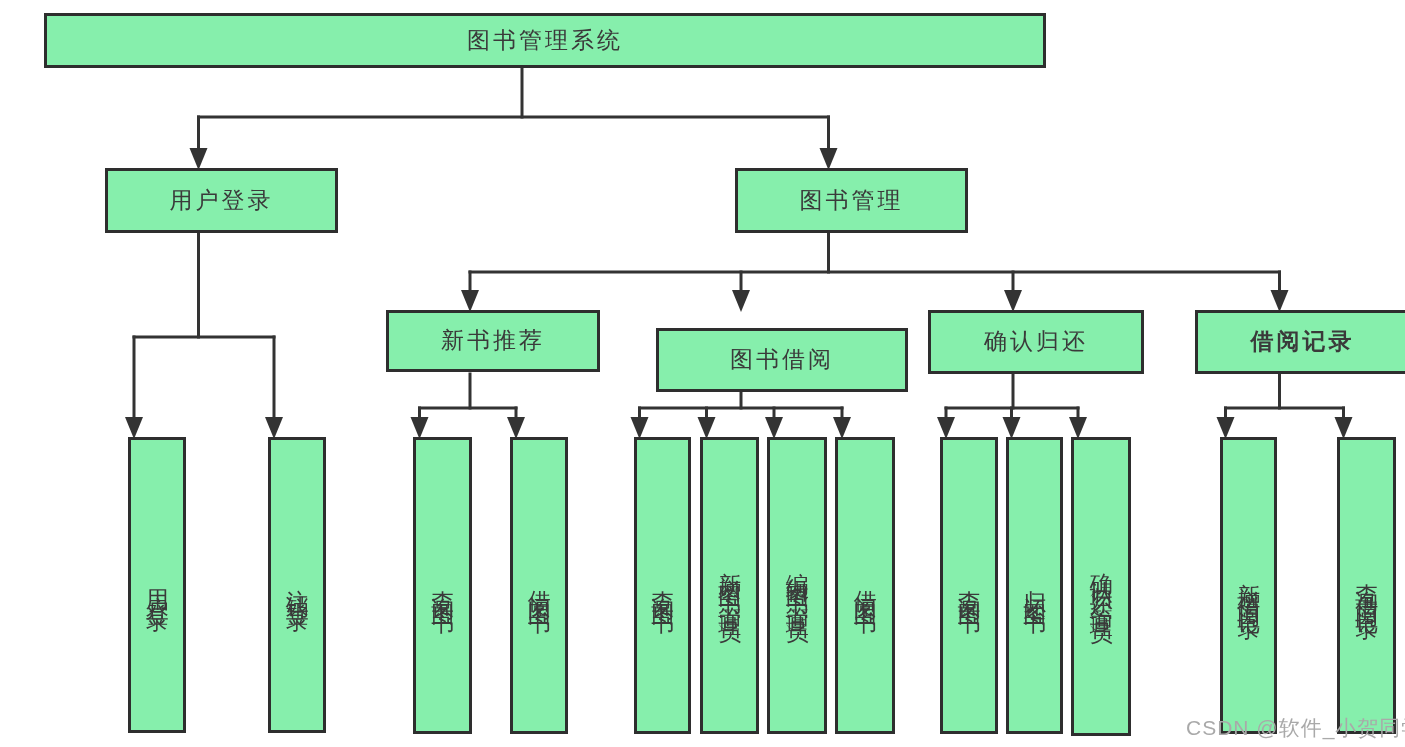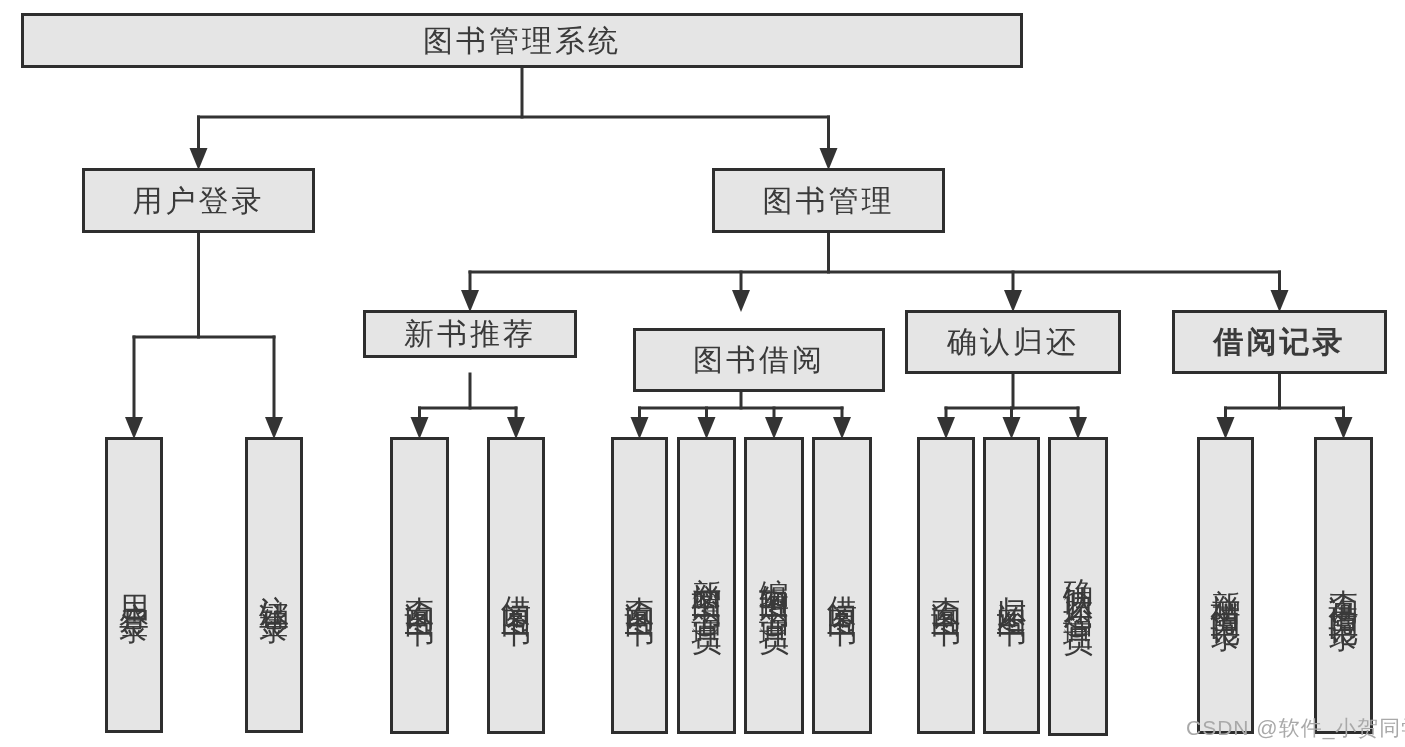--- a/index.html
+++ b/index.html
@@ -18,29 +18,30 @@
     background: var(--bg);
     overflow: hidden;
   }
   #connector-layer {
     position: absolute;
     left: 0; top: 0;
     width: 1405px; height: 747px;
   }
   .node {
     position: absolute;
-    background: #e5e5e5;
+    background: #86efac;
     border: 3px solid var(--border);
     display: flex;
     align-items: center;
     justify-content: center;
     color: var(--text);
-    font-size: 30px;
+    font-size: 23px;
     line-height: 1.2;
     text-align: center;
+    margin-left: 23px;
   }
   .node.h .label {
     letter-spacing: 3px;
     white-space: nowrap;
   }
   .node.v .label {
     writing-mode: vertical-rl;
     text-orientation: mixed;
     letter-spacing: 7px;
     max-height: 100%;
@@ -119,21 +120,21 @@
   <div id="watermark" style="color: rgb(169, 169, 169);">CSDN @软件_小贺同学</div>
 <div class="node h" style="left: 21px; top: 13px; width: 1002px; height: 55px;">
       <span class="label">图书管理系统</span>
     </div>
     <div class="node h" style="left: 82px; top: 168px; width: 233px; height: 65px;">
       <span class="label">用户登录</span>
     </div>
     <div class="node h" style="left: 712px; top: 168px; width: 233px; height: 65px;">
       <span class="label">图书管理</span>
     </div>
-    <div class="node h" style="left: 363px; top: 310px; width: 214px; height: 48px;">
+    <div class="node h" style="left: 363px; top: 310px; width: 214px; height: 62px;">
       <span class="label">新书推荐</span>
     </div>
     <div class="node h" style="left: 633px; top: 328px; width: 252px; height: 64px;">
       <span class="label">图书借阅</span>
     </div>
     <div class="node h" style="left: 905px; top: 310px; width: 216px; height: 64px;">
       <span class="label">确认归还</span>
     </div>
     <div class="node h" style="left: 1172px; top: 310px; width: 215px; height: 64px; font-weight: bold;">
       <span class="label">借阅记录</span>

